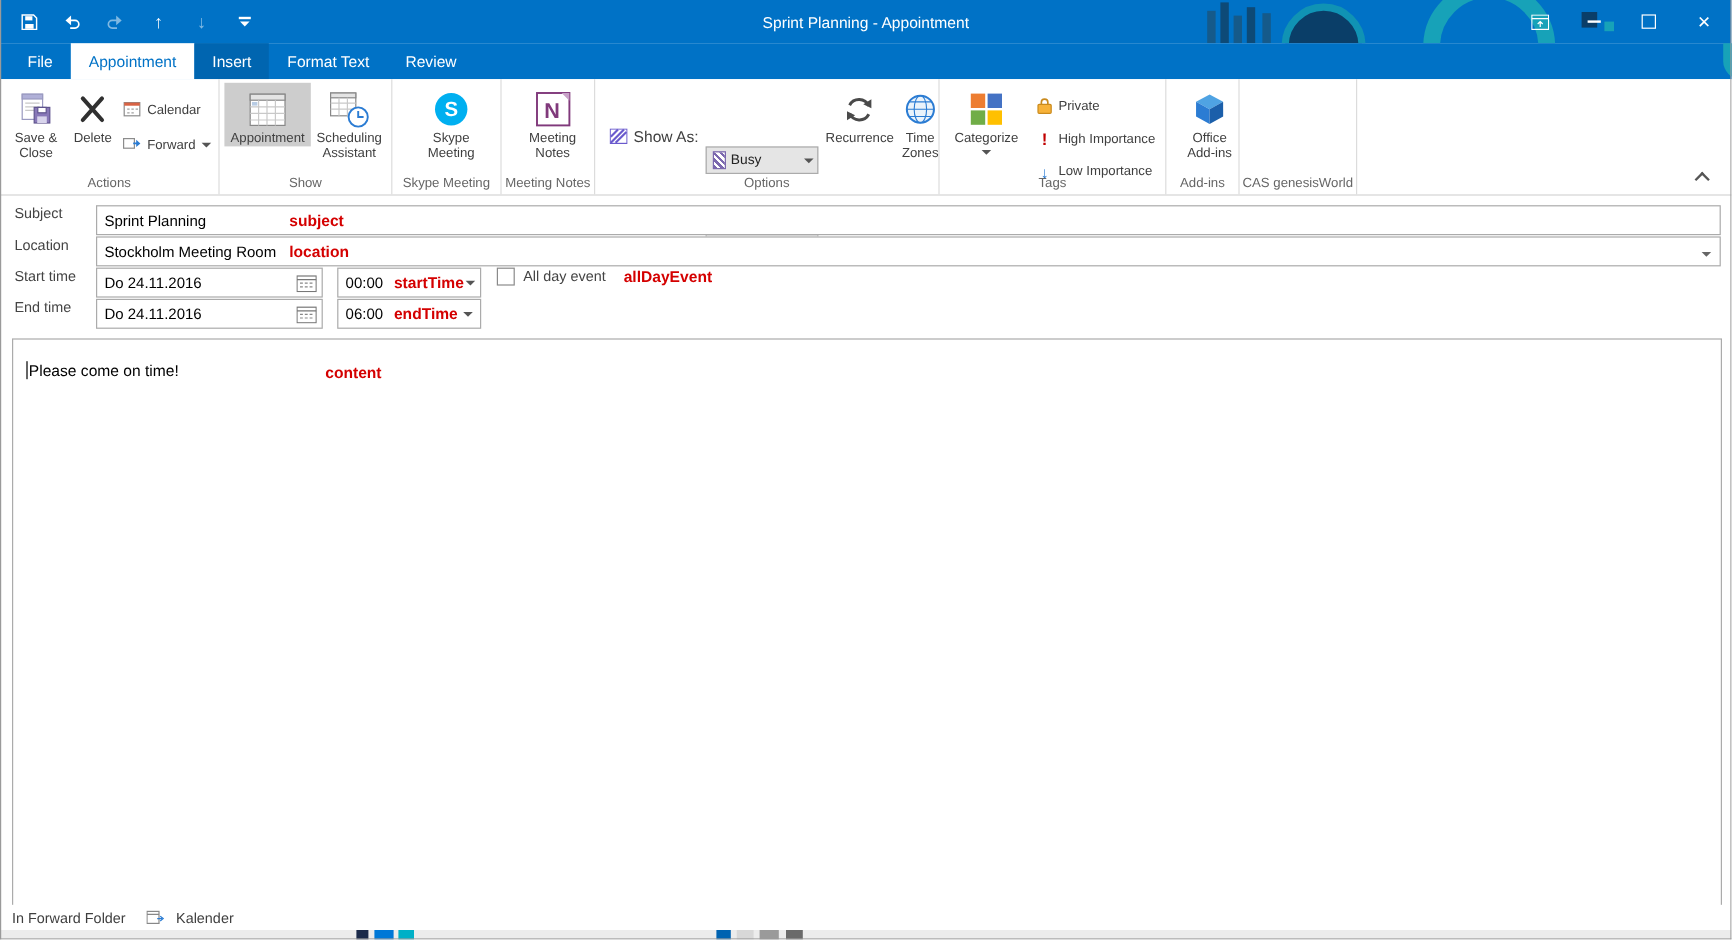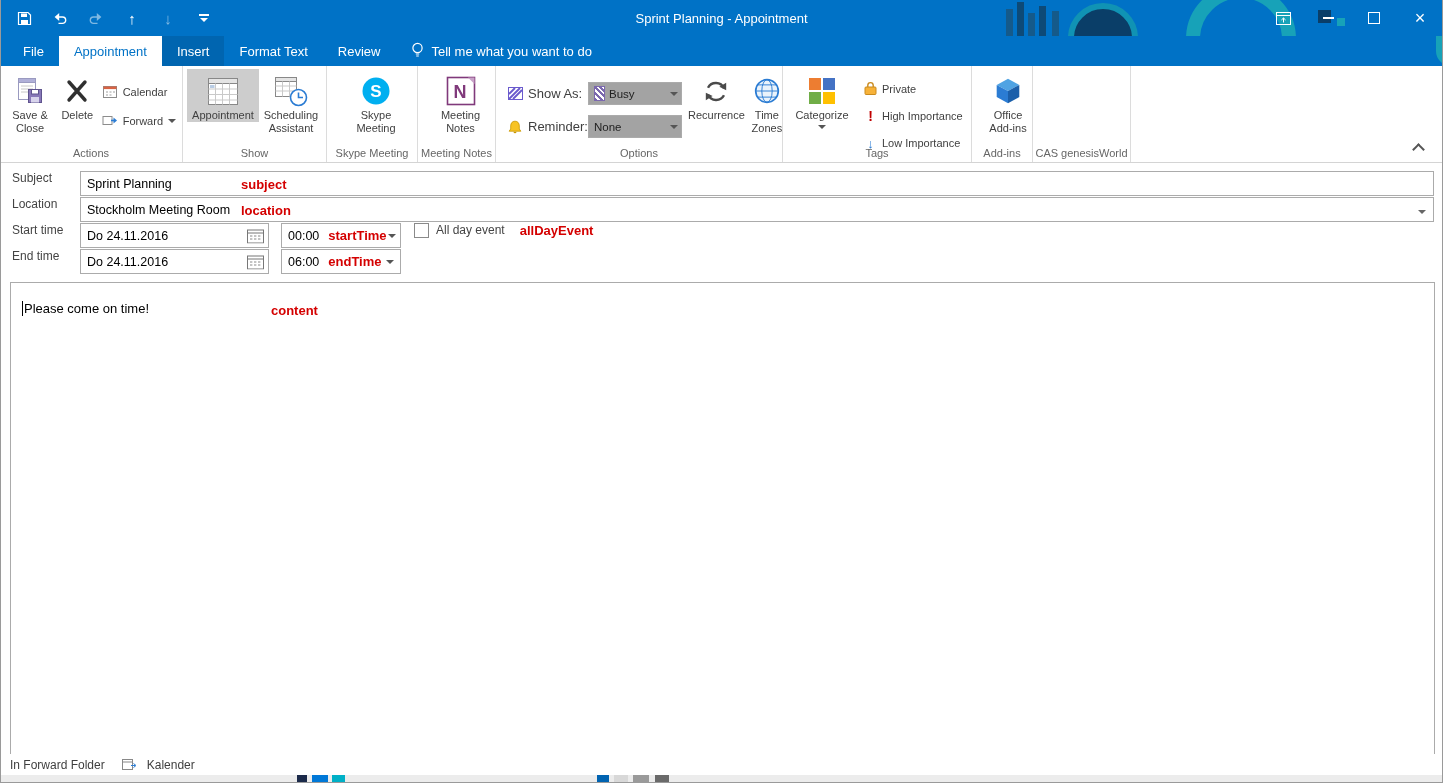--- a/index.html
+++ b/index.html
@@ -42,21 +42,21 @@
   .bigbtn{display:flex;flex-direction:column;align-items:center;padding:3px 2px 0;font-size:11px;color:#3f3f3f;text-align:center;line-height:13px;cursor:default;}
   .bigbtn .bicon{height:37px;display:flex;align-items:center;justify-content:center;}
   .bigbtn.selected{background:#cdcdcd;}
   .blabel{display:block;}
   .scol{display:flex;flex-direction:column;gap:9px;margin-top:13px;}
   .smallbtn{display:flex;align-items:center;gap:5px;font-size:11px;color:#3f3f3f;height:20px;padding:0 3px;white-space:nowrap;cursor:default;}
   .opt-rows{display:flex;flex-direction:column;gap:10px;margin-top:13px;padding-left:6px;}
   .opt-row{display:flex;align-items:center;gap:4px;}
   .opt-icon{width:18px;display:flex;justify-content:center;}
   .opt-label{width:56px;font-size:13px;color:#3f3f3f;}
-  .combo{width:92px;height:21px;border:1px solid #ababab;background:#a3a3a3;display:flex;align-items:center;font-size:11.5px;color:#222;}
+  .combo{width:92px;height:21px;border:1px solid #ababab;background:#e5e5e5;display:flex;align-items:center;font-size:11.5px;color:#222;margin-top:40px;}
   .combo .cval{flex:1;padding-left:5px;display:flex;align-items:center;gap:4px;}
   .combo .cbtn{width:15px;display:flex;align-items:center;justify-content:center;height:100%;}
   .busy-chip{width:9px;height:13px;border:1px solid #7b68ae;
              background:repeating-linear-gradient(45deg,#7b68ae 0 2px,#fff 2px 4px);}
   .imp-high{color:#C00000;font-weight:bold;font-size:14px;width:13px;text-align:center;}
   .imp-low{color:#2b7cd3;font-weight:bold;font-size:13px;width:13px;text-align:center;}
   .rfiller{flex:1;position:relative;border-right:none;}
   .collapse-btn{position:absolute;right:16px;bottom:8px;width:18px;height:14px;display:flex;align-items:center;justify-content:center;}
   .chev-up{display:inline-block;width:7px;height:7px;border-top:2px solid #555;border-left:2px solid #555;transform:rotate(45deg);margin-top:4px;}
 
@@ -161,29 +161,20 @@
       </span>
   </div>
 </header>
 
 <nav class="band tabrow">
   <div class="tab">File</div>
   <div class="tab active">Appointment</div>
   <div class="tab shade">Insert</div>
   <div class="tab">Format Text</div>
   <div class="tab">Review</div>
-  <div class="tellme">
-    <span>
-      <svg width="13" height="16" viewBox="0 0 13 16">
-          <circle cx="6.5" cy="6" r="4.6" fill="none" stroke="#fff" stroke-width="1.2"></circle>
-          <path d="M4.8 12h3.4M5.2 14h2.6" stroke="#fff" stroke-width="1.2"></path>
-        </svg>
-    </span>
-    <span>Tell me what you want to do</span>
-  </div>
   <div style="position:absolute;right:0;top:0;width:15px;height:30px;background:#17a2b8;border-bottom-left-radius:15px;"></div>
 </nav>
 
 <section class="band ribbon">
 
   <div class="rgroup" style="width:182px;">
     <div class="ginner">
       <div class="bigbtn" style="width:52px;">
         <span class="bicon">
           <svg width="30" height="30" viewBox="0 0 30 30">

